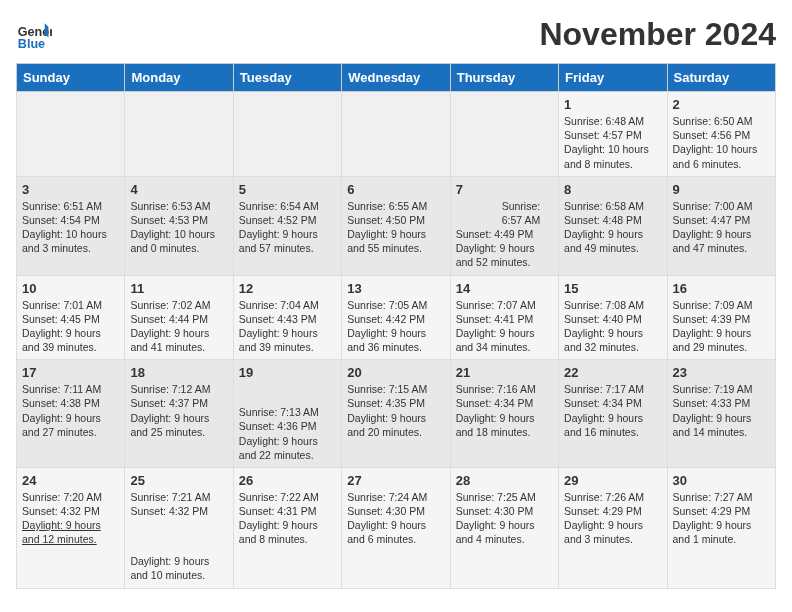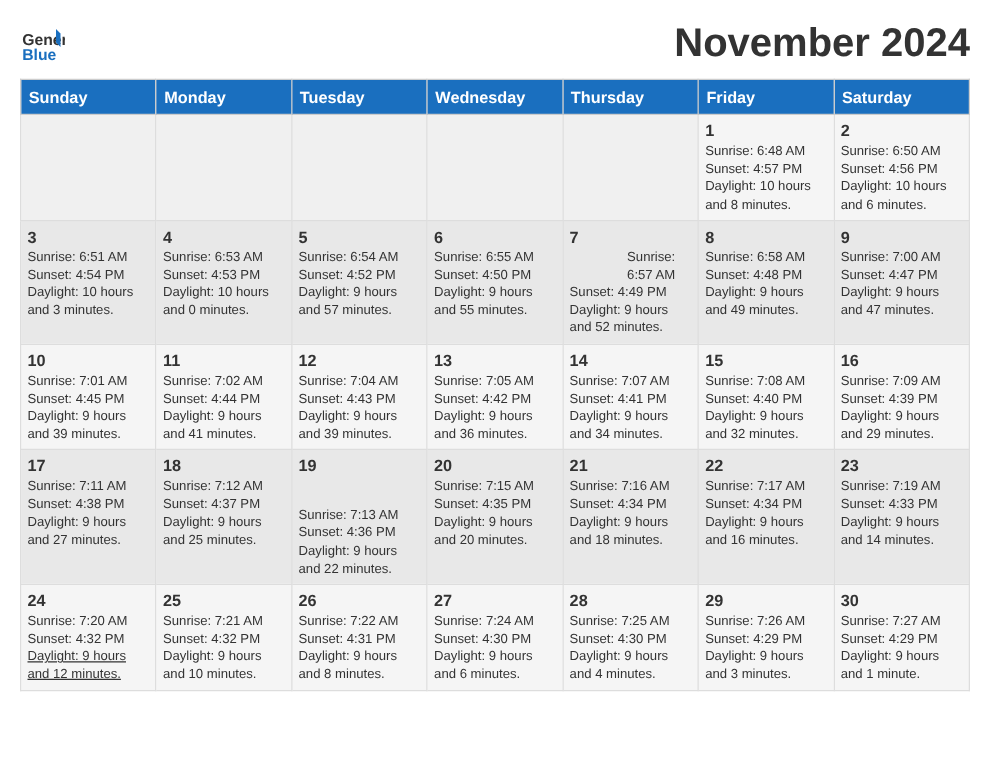--- a/index.html
+++ b/index.html
@@ -261,21 +261,21 @@
         <td>
           <span class="day-number">24</span>
           <div style="line-height: 1.35;">Sunrise: 7:20 AM</div>
           <div style="line-height: 1.35;">Sunset: 4:32 PM</div>
           <div style="line-height: 1.35; text-decoration: underline;">Daylight: 9 hours and 12 minutes.</div>
         </td>
         <td>
           <span class="day-number">25</span>
           <div style="line-height: 1.35;">Sunrise: 7:21 AM</div>
           <div style="line-height: 1.35;">Sunset: 4:32 PM</div>
-          <div style="line-height: 1.35;">Daylight: 9 hours and 10 minutes.</div>
+          <div style="line-height: 1.35; margin-top: 36px;">Daylight: 9 hours and 10 minutes.</div>
         </td>
         <td>
           <span class="day-number">26</span>
           <div style="line-height: 1.35;">Sunrise: 7:22 AM</div>
           <div style="line-height: 1.35;">Sunset: 4:31 PM</div>
           <div style="line-height: 1.35;">Daylight: 9 hours and 8 minutes.</div>
         </td>
         <td>
           <span class="day-number">27</span>
           <div style="line-height: 1.35;">Sunrise: 7:24 AM</div>

